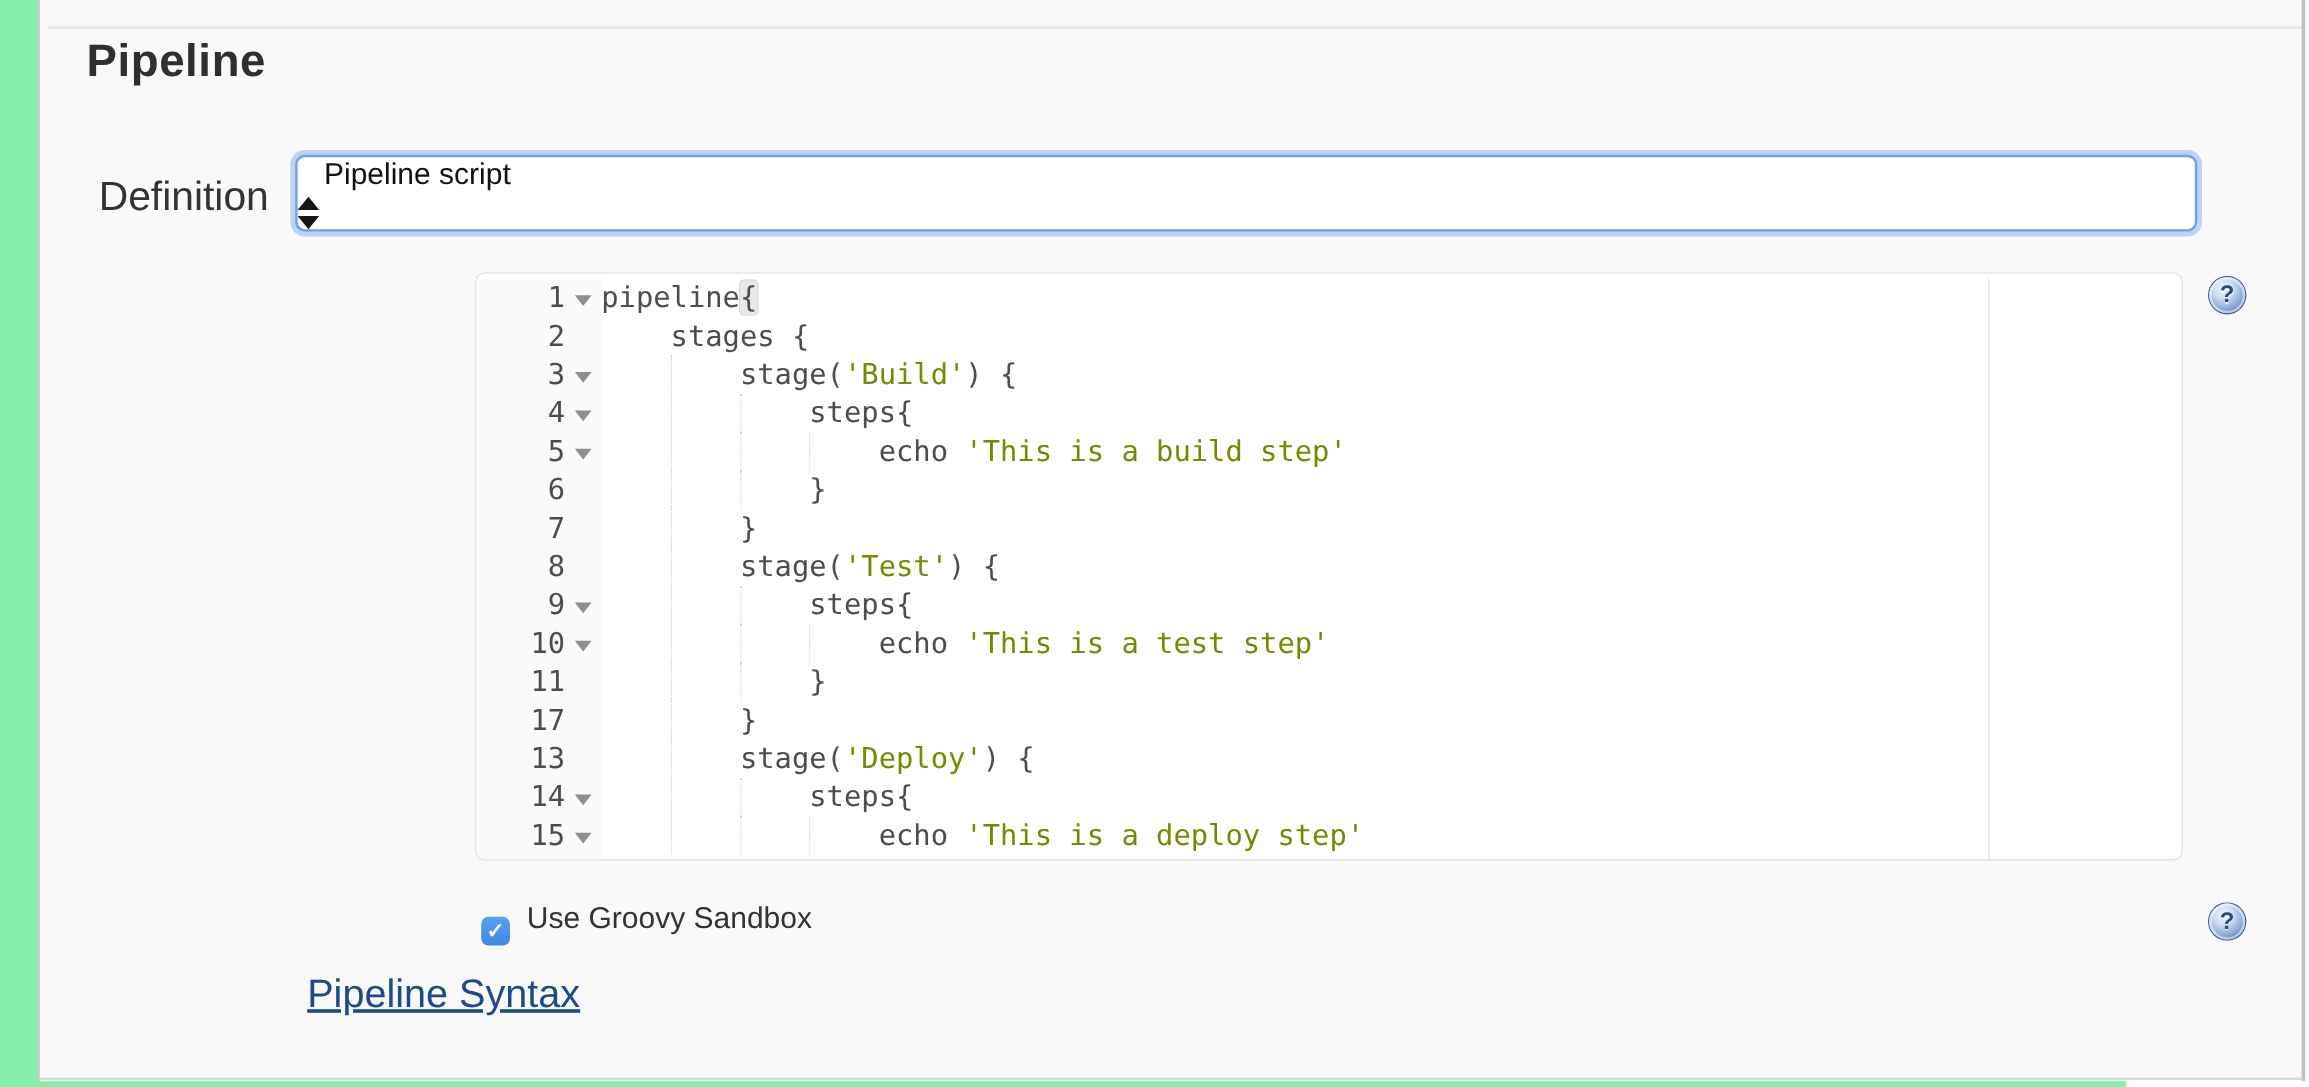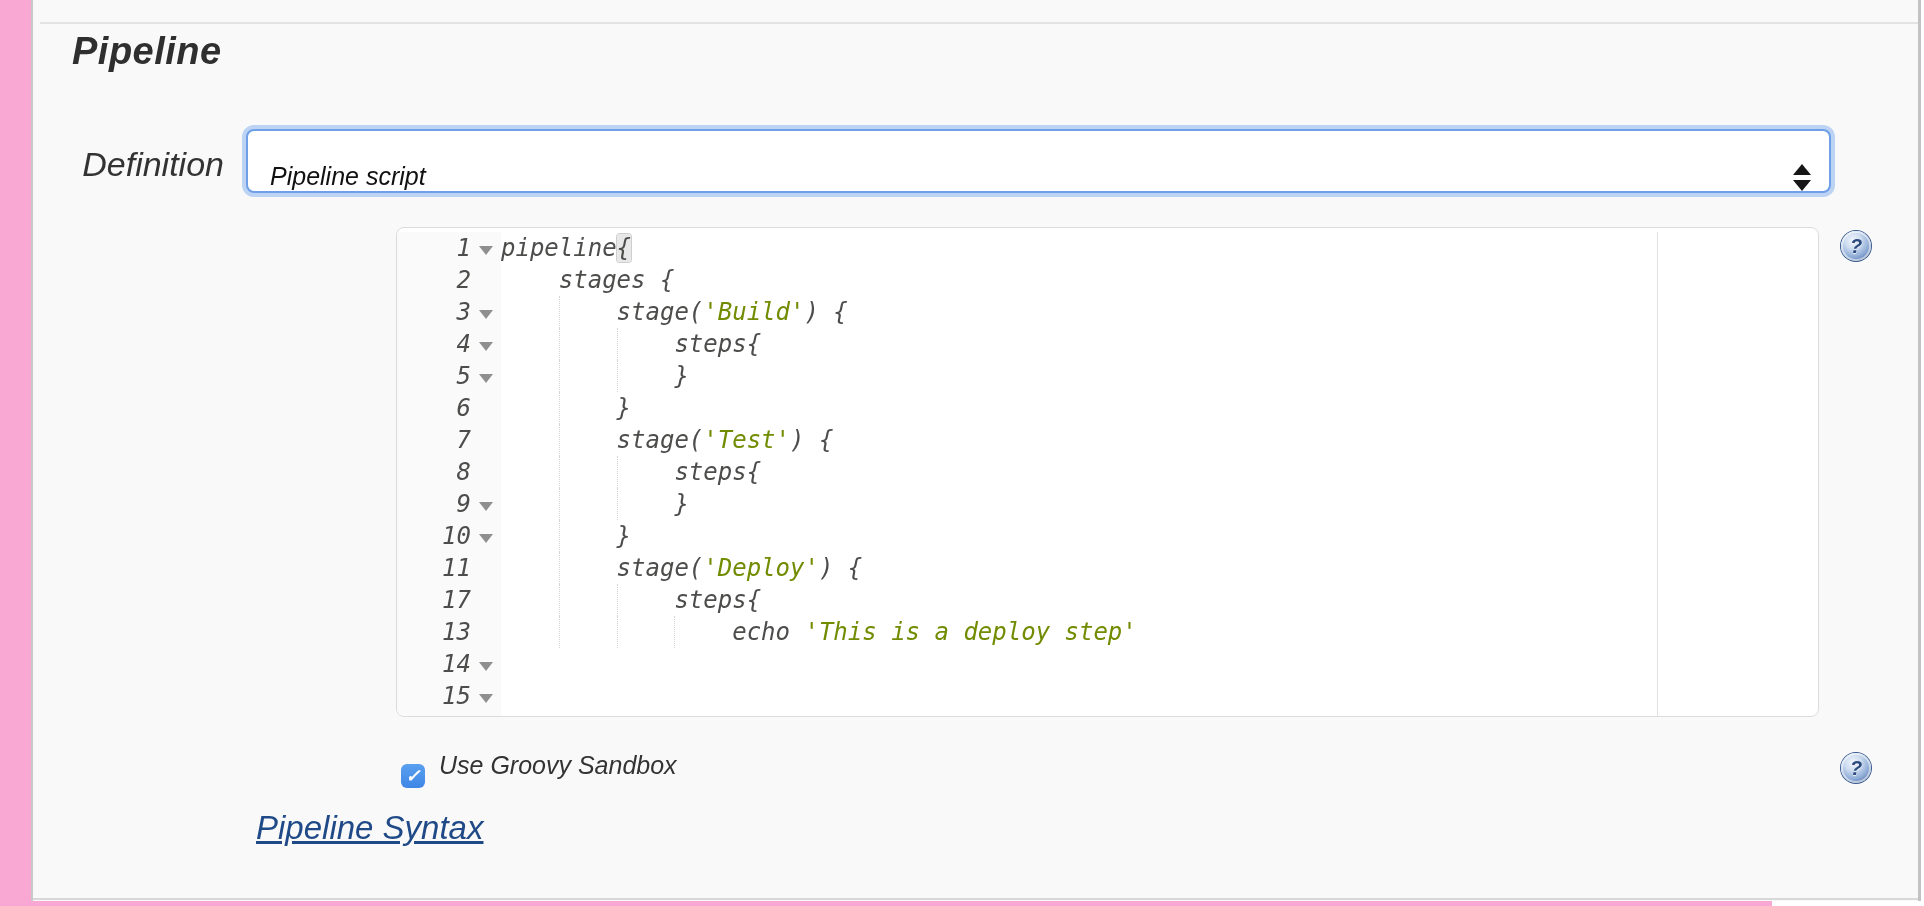--- a/index.html
+++ b/index.html
@@ -1,34 +1,34 @@
 <!DOCTYPE html>
 <html><head>
 <meta charset="utf-8">
 <style>
   * { margin:0; padding:0; box-sizing:border-box; }
   html,body { width:1924px; height:906px; background:#ffffff; font-family:"Liberation Sans", sans-serif; overflow:hidden; }
-  .canvas { position:relative; width:1772px; height:906px; background:#f9a8d4;font-style:italic; }
+  .canvas { position:relative; width:1772px; height:906px; background:#86efac; }
 
   .content-area { position:absolute; left:33px; top:0; width:1885px; height:901px; background:#f9f9f9; }
   .left-vline  { position:absolute; left:31px; top:0; width:2px; height:901px; background:#c9c9c9; }
   .right-vline { position:absolute; left:1918px; top:0; width:3px; height:901px; background:#c2c2c2; }
   .top-rule    { position:absolute; left:40px; top:22px; width:1878px; height:2px; background:#e3e3e3; }
   .bottom-rule { position:absolute; left:33px; top:898px; width:1885px; height:2px; background:#d8d8d8; }
 
   .page-title { position:absolute; left:72px; top:30px; font-size:38px; font-weight:bold; color:#2f2f2f; letter-spacing:0.5px; }
 
   .field-label { position:absolute; color:#333; font-size:34px; text-align:right; }
   .label-definition { left:40px; top:145px; width:184px; }
   .label-script     { left:40px; top:240px; width:332px; }
 
   
   .select-box { position:absolute; left:246px; top:129px; width:1585px; height:64px;
       background:#ffffff; border:2px solid #6f9fe8; border-radius:8px;
-      box-shadow:0 0 0 4px #bcd3f3; display:flex; align-items:flex-end; cursor:default; }
+      box-shadow:0 0 0 4px #bcd3f3; display:flex; align-items:flex-start; cursor:default;flex-direction:column; }
   .select-value { padding-left:22px; font-size:25px; color:#111; flex:1; }
   .select-arrows { margin-right:18px; display:flex; flex-direction:column; align-items:center; }
   .tri-up   { width:0; height:0; border-left:9px solid transparent; border-right:9px solid transparent; border-bottom:11px solid #161616; }
   .tri-down { width:0; height:0; border-left:9px solid transparent; border-right:9px solid transparent; border-top:11px solid #161616; margin-top:5px; }
 
   
   .editor { position:absolute; left:396px; top:227px; width:1423px; height:490px;
       background:#ffffff; border:1px solid #dcdcdc; border-radius:8px; overflow:hidden;
       font-family:"DejaVu Sans Mono", monospace; font-size:24px; line-height:32px; }
   .editor-inner { position:relative; display:flex; padding-top:4px; }
@@ -146,24 +146,26 @@
           <div class="gutter-line">
             <span class="gutter-num">16</span>
           </div>
         </div>
       <div class="code-pane" id="code">
         <div class="print-margin"></div>
       <div class="code-line"><span class="t-plain">pipeline</span><span class="t-bracket">{</span></div>
           <div class="code-line"><span class="t-plain">    stages {</span></div>
           <div class="code-line"><span class="indent-guide" style="left: 4ch;"></span><span class="t-plain">        stage(</span><span class="t-string">'Build'</span><span class="t-plain">) {</span></div>
           <div class="code-line"><span class="indent-guide" style="left: 4ch;"></span><span class="indent-guide" style="left: 8ch;"></span><span class="t-plain">            steps{</span></div>
+          <div class="code-line"><span class="indent-guide" style="left: 4ch;"></span><span class="indent-guide" style="left: 8ch;"></span><span class="indent-guide" style="left: 12ch;"></span><span class="t-plain">                echo </span><span class="t-string">'This is a build step'</span></div>
           <div class="code-line"><span class="indent-guide" style="left: 4ch;"></span><span class="indent-guide" style="left: 8ch;"></span><span class="t-plain">            }</span></div>
           <div class="code-line"><span class="indent-guide" style="left: 4ch;"></span><span class="t-plain">        }</span></div>
           <div class="code-line"><span class="indent-guide" style="left: 4ch;"></span><span class="t-plain">        stage(</span><span class="t-string">'Test'</span><span class="t-plain">) {</span></div>
           <div class="code-line"><span class="indent-guide" style="left: 4ch;"></span><span class="indent-guide" style="left: 8ch;"></span><span class="t-plain">            steps{</span></div>
+          <div class="code-line"><span class="indent-guide" style="left: 4ch;"></span><span class="indent-guide" style="left: 8ch;"></span><span class="indent-guide" style="left: 12ch;"></span><span class="t-plain">                echo </span><span class="t-string">'This is a test step'</span></div>
           <div class="code-line"><span class="indent-guide" style="left: 4ch;"></span><span class="indent-guide" style="left: 8ch;"></span><span class="t-plain">            }</span></div>
           <div class="code-line"><span class="indent-guide" style="left: 4ch;"></span><span class="t-plain">        }</span></div>
           <div class="code-line"><span class="indent-guide" style="left: 4ch;"></span><span class="t-plain">        stage(</span><span class="t-string">'Deploy'</span><span class="t-plain">) {</span></div>
           <div class="code-line"><span class="indent-guide" style="left: 4ch;"></span><span class="indent-guide" style="left: 8ch;"></span><span class="t-plain">            steps{</span></div>
           <div class="code-line"><span class="indent-guide" style="left: 4ch;"></span><span class="indent-guide" style="left: 8ch;"></span><span class="indent-guide" style="left: 12ch;"></span><span class="t-plain">                echo </span><span class="t-string">'This is a deploy step'</span></div>
         </div>
     </div>
   </div>
 
   <div class="help-icon help-script">?</div>

